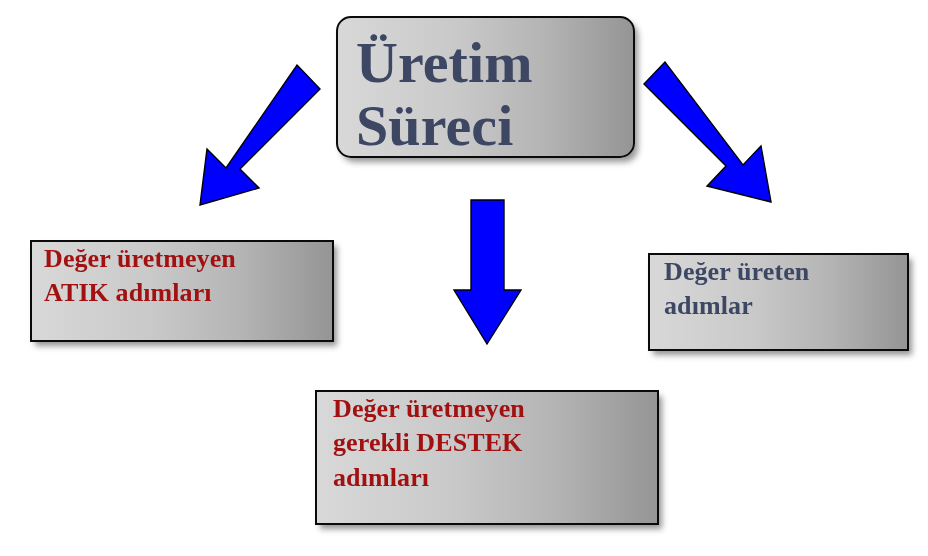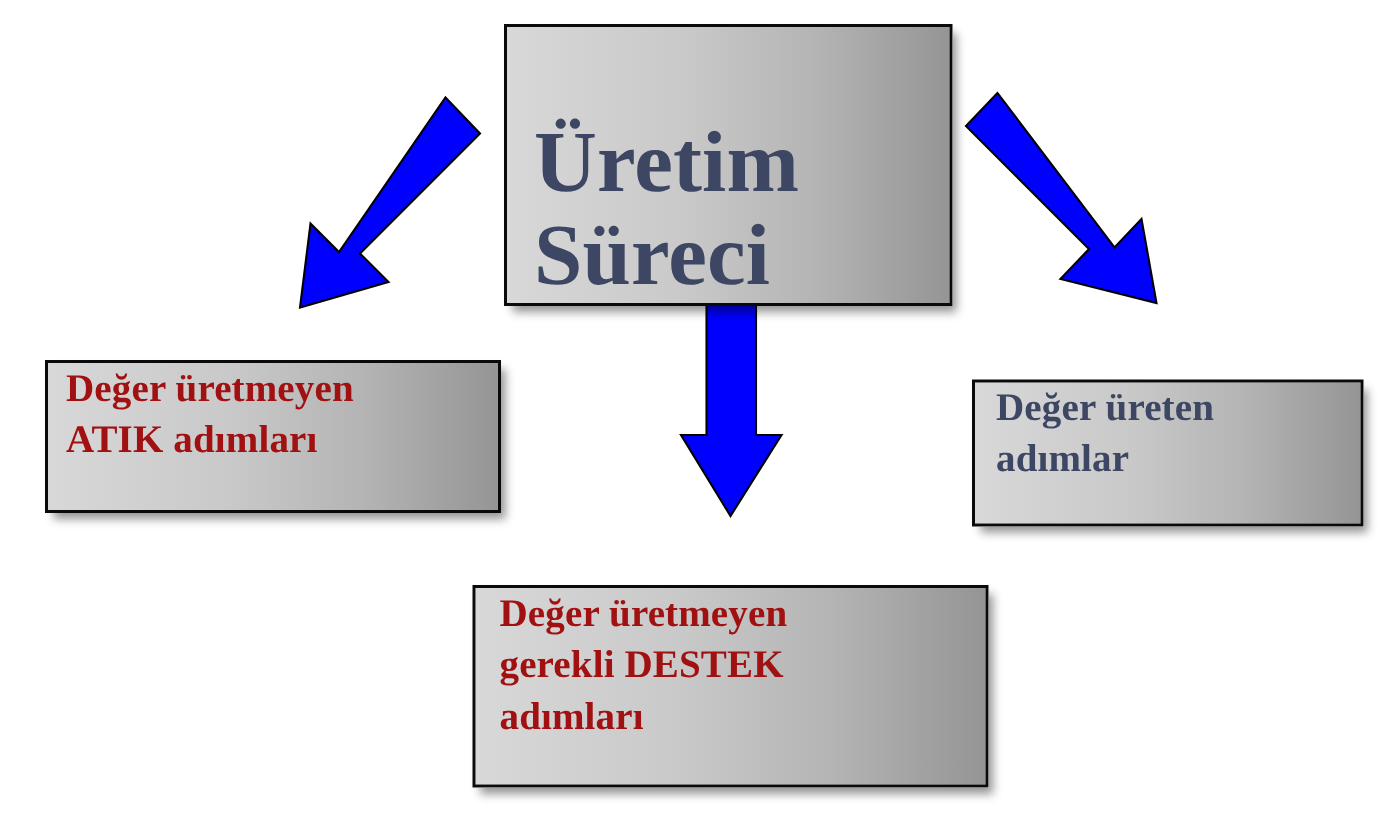--- a/index.html
+++ b/index.html
@@ -54,22 +54,23 @@
     line-height: 1.14;
     white-space: pre-line;
     letter-spacing: 0.1px;
   }
 
   
   #node-title {
     left: 336px;
     top: 16px;
     width: 299px;
-    height: 188px;
-    align-items: flex-end;
+    height: 142px;
+    align-items: flex-start;
+    border-radius: 15px;
   }
   #node-title .node-text {
     color: #3d4663;
     font-size: 58px;
     line-height: 1.08;
     padding: 14px 0 0 18px;
   }
 
   
   #node-waste {

